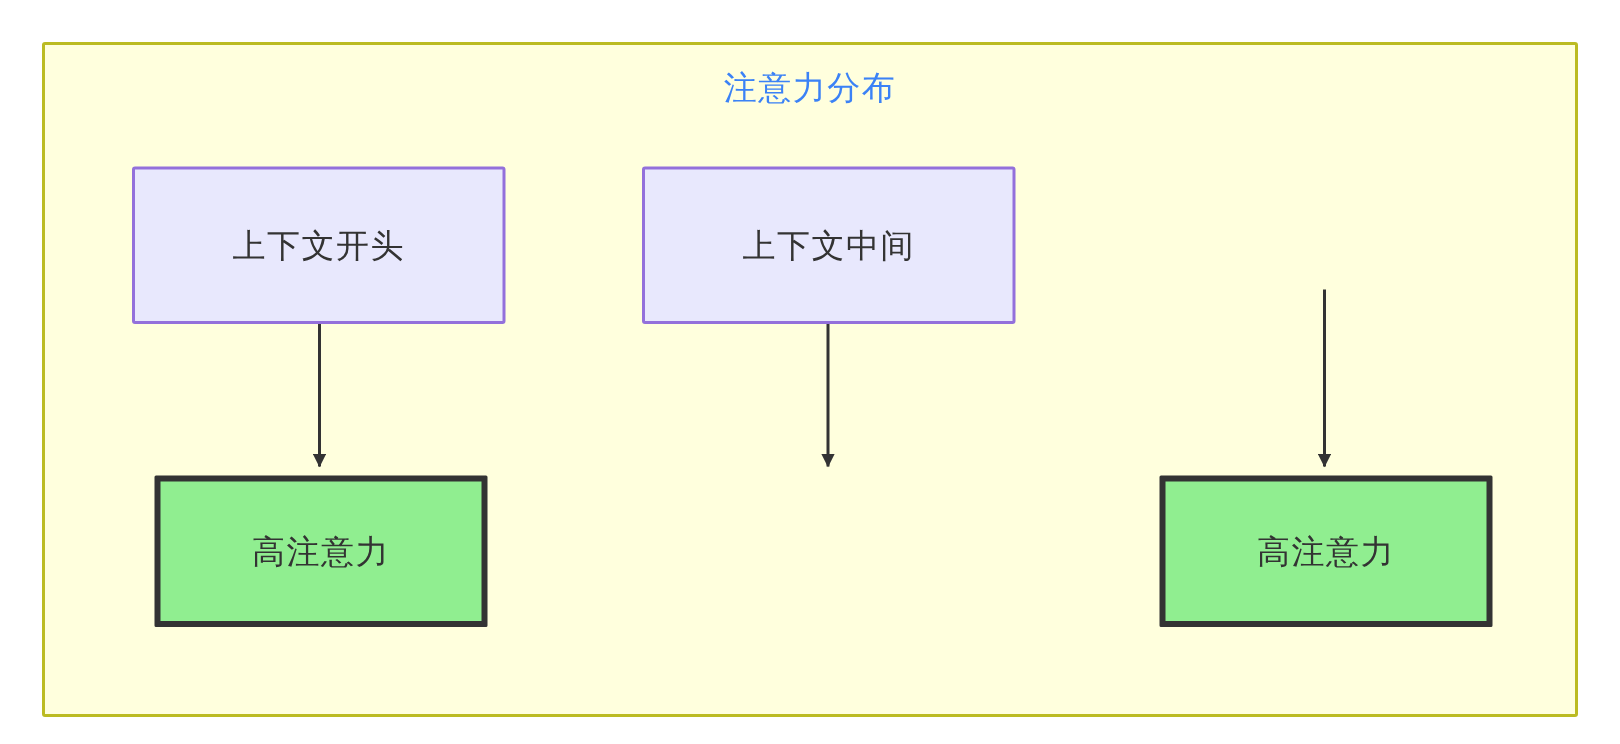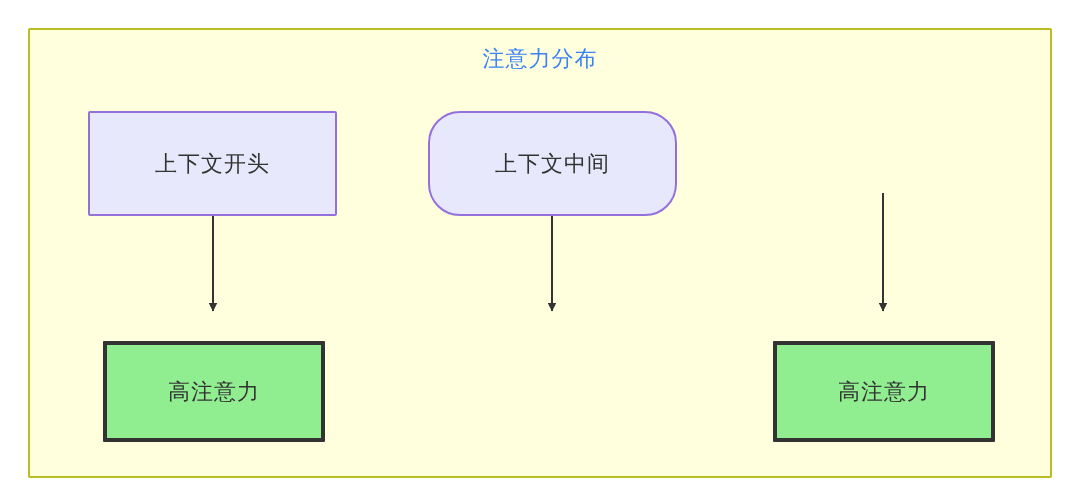--- a/index.html
+++ b/index.html
@@ -62,34 +62,33 @@
   }
 
   .node.source {
     background: #e8e8fd;
     border: 2px solid #9370db;
   }
 
   .node.result {
     border: 4px solid #333333;
     border-radius: 1px;
-    margin-top: 24px;
   }
 
   .node.result.high {
     background: #90ee90;
   }
 
   .node.result.low {
     background: #fa9a9a;
   }
 
   
   .col-1 { left: 88px;  }
-  .col-2 { left: 428px; border-radius: 32px; }
+  .col-2 { left: 428px; }
   .col-3 { left: 760px; }
 
   .row-top {
     top: 93px;
     width: 249px;
     height: 105px;
     margin-top: 18px;
   }
   .col-3.row-top { width: 247px; }
 

